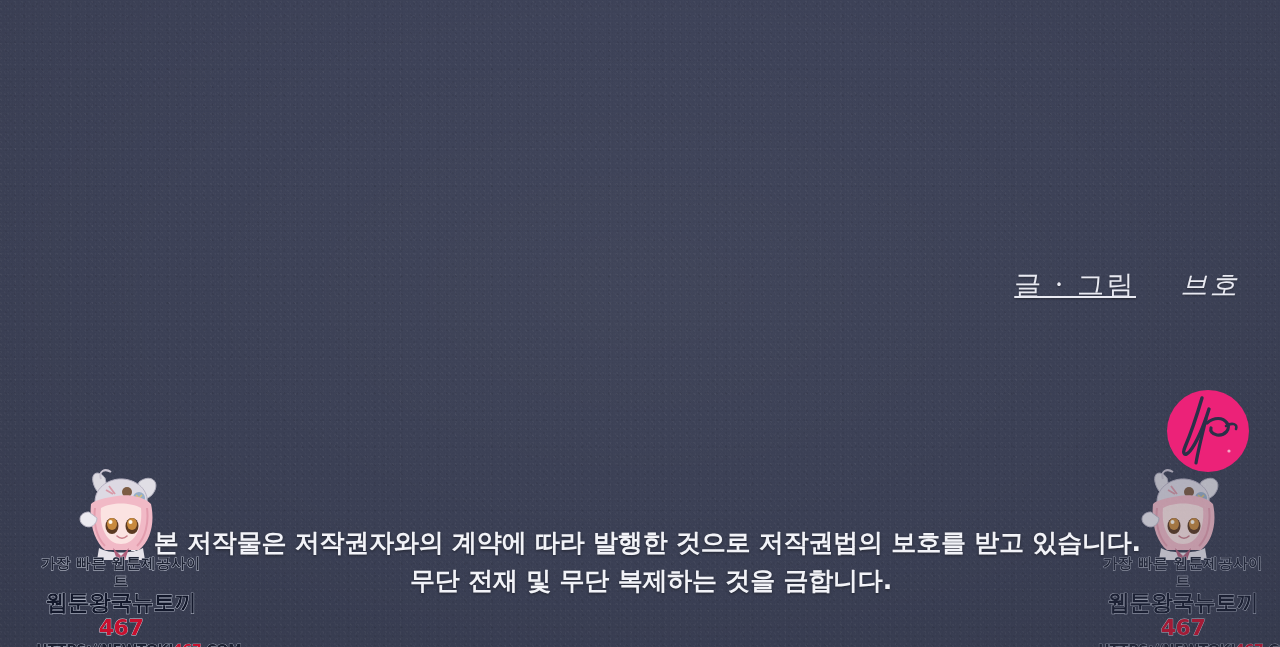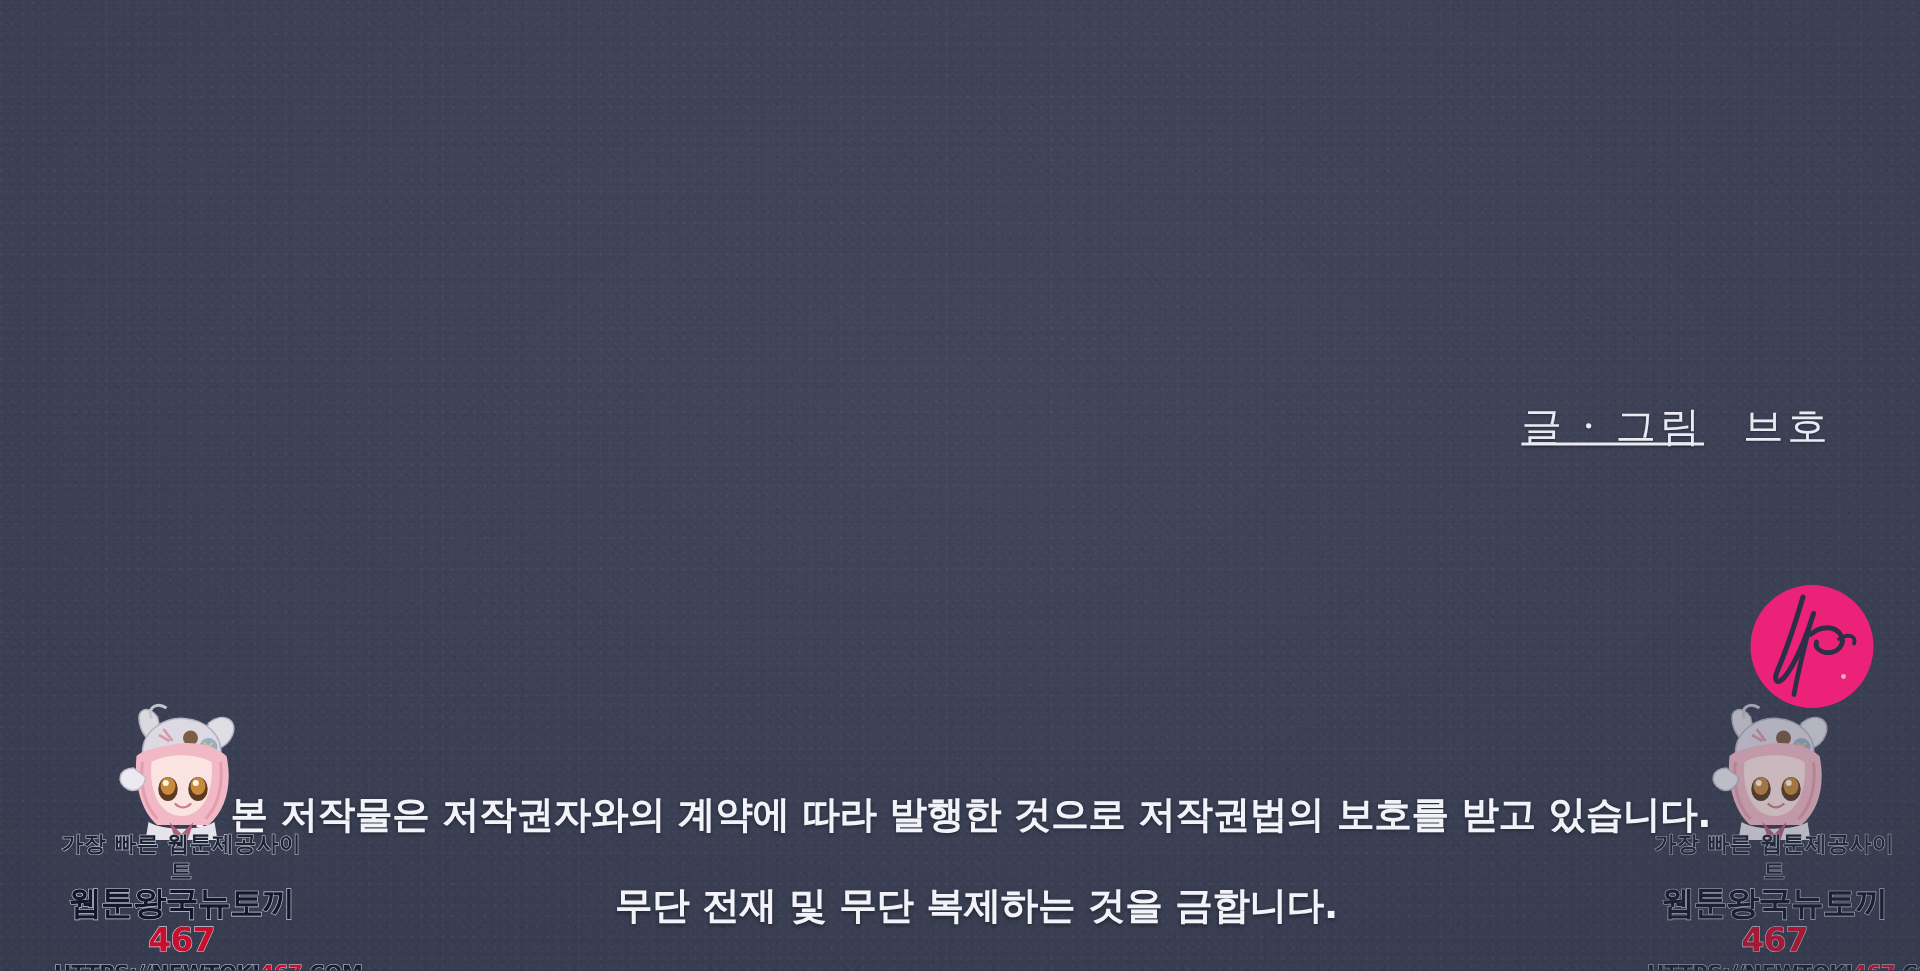--- a/index.html
+++ b/index.html
@@ -64,22 +64,23 @@
   .credit-row {
     white-space: nowrap;
   }
   .credit-role {
     display: inline-block;
     text-decoration: underline;
   }
   .credit-name {
     display: inline-block;
     min-width: 96px;
-    text-align: left;
+    text-align: center;
     margin-left: 26px;
+    font-style: italic;
   }
 
   
   .logo-stamp {
     position: absolute;
     left: 1166px;
     top: 389px;
     width: 84px;
     height: 84px;
   }
@@ -96,21 +97,20 @@
     font-family: "DejaVu Sans", "Liberation Sans", sans-serif;
     font-weight: bold;
     font-size: 25px;
     line-height: 38px;
     letter-spacing: -0.2px;
     text-shadow: 0 1px 3px rgba(0,0,0,0.45);
   }
   .copyright .line2 {
     display: block;
     padding-left: 40px;
-    margin-top: 23px;
   }
 
   
   .watermark {
     position: absolute;
     width: 170px;
     text-align: center;
     font-family: "DejaVu Sans", "Liberation Sans", sans-serif;
   }
   .wm-left  { left: 36px;   top: 468px; }

